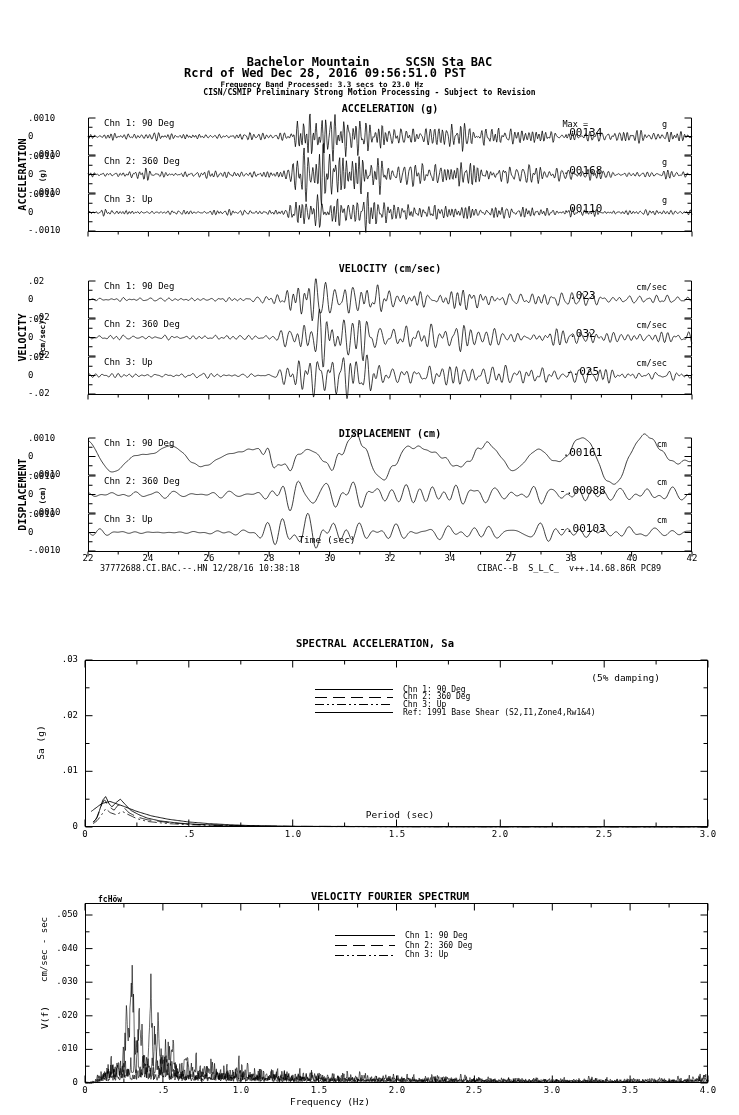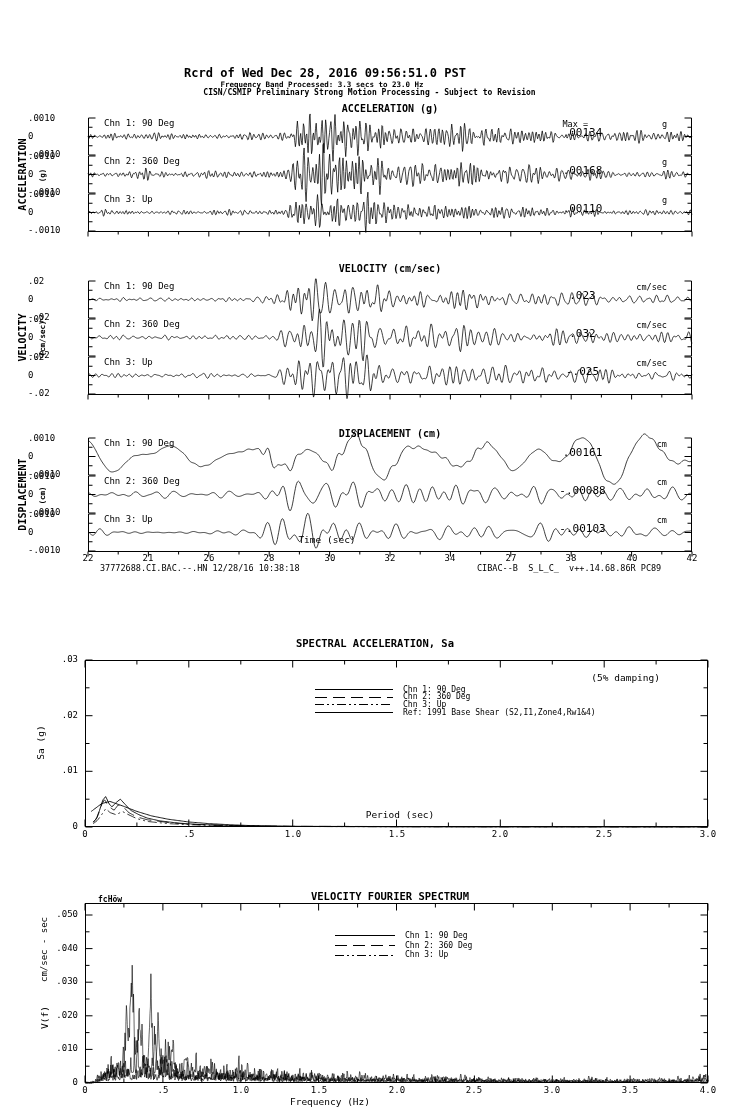--- a/index.html
+++ b/index.html
@@ -36,20 +36,21 @@
   .legtxt{font-size:8px;line-height:8px;margin-left:10px;white-space:pre}
   .damping{position:absolute;font-size:9.5px;line-height:10px;text-align:right}
   .fc{position:absolute;font-size:8px;font-weight:bold;line-height:8px}
   .box{position:absolute;overflow:visible}
 </style>
 </head>
 <body>
 
 <div class="page">
 
+  <div class="abs hdr1 ctr pre">Bachelor Mountain     SCSN Sta BAC</div>
   <div class="abs hdr2 ctr pre">Rcrd of Wed Dec 28, 2016 09:56:51.0 PST</div>
   <div class="abs hdr3 ctr pre">Frequency Band Processed: 3.3 secs to 23.0 Hz</div>
   <div class="abs hdr4 ctr pre">CISN/CSMIP Preliminary Strong Motion Processing - Subject to Revision</div>
 
   <div class="abs sec-title" style="top:104px">ACCELERATION (g)</div>
   <div class="rot" style="width:120px;left:-38px;top:169px;font-size:10px">ACCELERATION</div>
   <div class="rot" style="width:44px;left:20px;top:170px;font-size:7.5px">(g)</div>
 
   <div class="strip" style="top:118px">
     <span class="yt yt0">.0010</span>
@@ -174,21 +175,21 @@
       </svg>
     <span class="chn">Chn 3: Up</span>
     <span class="mval">-.00103</span>
     <span class="munit">cm</span>
   </div>
   <svg class="gaxis" style="top:551px">
       <path d="M0,0.5H604M0.0,0.5v5M30.2,0.5v3M60.4,0.5v5M90.6,0.5v3M120.8,0.5v5M151.0,0.5v3M181.2,0.5v5M211.4,0.5v3M241.6,0.5v5M271.8,0.5v3M302.0,0.5v5M332.2,0.5v3M362.4,0.5v5M392.6,0.5v3M422.8,0.5v5M453.0,0.5v3M483.2,0.5v5M513.4,0.5v3M543.6,0.5v5M573.8,0.5v3M604.0,0.5v5" stroke="#000" fill="none" stroke-width="1"></path>
     </svg>
 
   <span class="xt" style="left:73px;top:554px">22</span>
-  <span class="xt" style="left:133px;top:554px">21</span>
+  <span class="xt" style="left:133px;top:554px">24</span>
   <span class="xt" style="left:194px;top:554px">26</span>
   <span class="xt" style="left:254px;top:554px">28</span>
   <span class="xt" style="left:315px;top:554px">30</span>
   <span class="xt" style="left:375px;top:554px">32</span>
   <span class="xt" style="left:435px;top:554px">34</span>
   <span class="xt" style="left:496px;top:554px">27</span>
   <span class="xt" style="left:556px;top:554px">38</span>
   <span class="xt" style="left:617px;top:554px">40</span>
   <span class="xt" style="left:677px;top:554px">42</span>
   <div class="axlabel" style="left:282px;top:535px;width:90px">Time (sec)</div>

